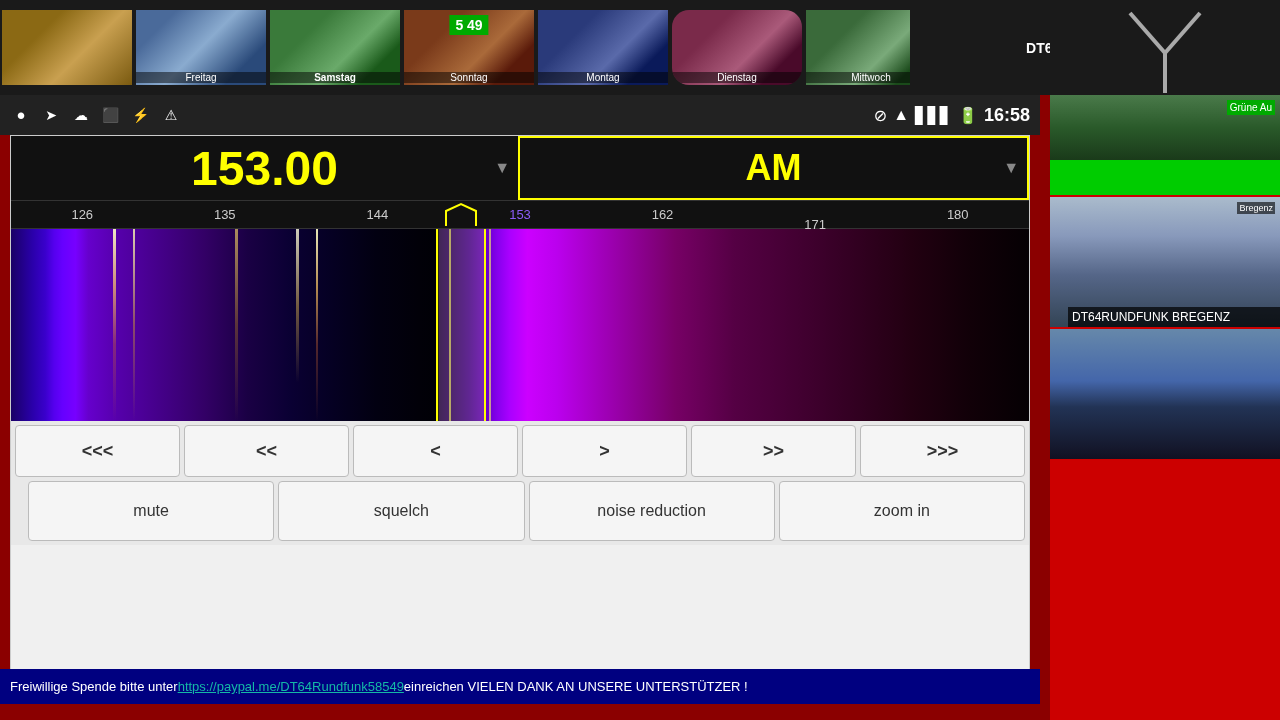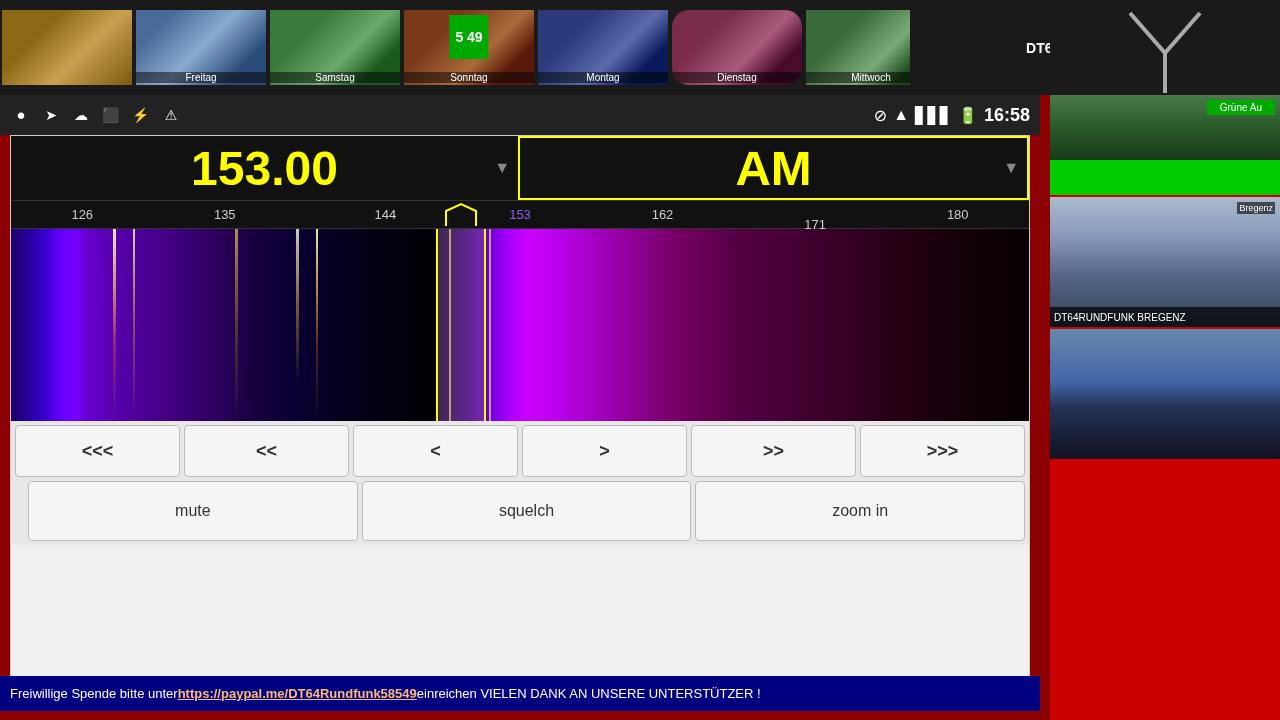--- a/index.html
+++ b/index.html
@@ -45,36 +45,36 @@
       left: 0;
       right: 0;
       text-align: center;
       color: white;
       font-size: 10px;
       background: rgba(0,0,0,0.5);
     }
 
     .thumb-0 { background: linear-gradient(135deg, #8B6914 30%, #c9a050 60%, #7a5a10 100%); }
     .thumb-1 { background: linear-gradient(135deg, #4a6a9a 20%, #8aabcf 50%, #2a4a7a 80%); }
-    .thumb-2 { background: linear-gradient(135deg, #3a7a3a 30%, #6aaa6a 60%, #1a5a1a 80%); position: relative; }
+    .thumb-2 { background: linear-gradient(135deg, #3a7a3a 30%, #6aaa6a 60%, #1a5a1a 80%); position: relative; font-weight: bold; }
     .thumb-3 { background: linear-gradient(135deg, #7a3a1a 30%, #aa6a3a 60%, #5a1a0a 80%); }
     .thumb-4 { background: linear-gradient(135deg, #2a3a7a 30%, #5a6aaa 60%, #0a1a5a 80%); }
     .thumb-5 { background: linear-gradient(135deg, #7a2a4a 30%, #aa5a7a 60%, #4a0a2a 80%); border-radius: 17px; }
     .thumb-6 { background: linear-gradient(135deg, #3a6a3a 30%, #7aaa7a 60%, #1a4a1a 80%); }
 
     .thumb-time {
       position: absolute;
       top: 5px;
       left: 50%;
       transform: translateX(-50%);
       background: #00aa00;
       color: white;
       font-size: 14px;
       font-weight: bold;
-      padding: 14px 6px;
+      padding: 2px 6px;
     }
 
     .title-area {
       flex: 1;
       color: white;
       font-size: 14px;
       font-weight: bold;
       padding-left: 10px;
       text-align: right;
       padding-right: 5px;
@@ -159,21 +159,21 @@
       display: flex;
       align-items: center;
       justify-content: center;
       position: relative;
       border: 2px solid #ffff00;
       margin-left: -2px;
     }
 
     .mode-value {
       color: #ffff00;
-      font-size: 49px;
+      font-size: 36px;
       font-weight: bold;
     }
 
     .mode-dropdown {
       position: absolute;
       right: 8px;
       top: 50%;
       transform: translateY(-50%);
       color: #888;
       font-size: 16px;
@@ -314,36 +314,35 @@
       display: flex;
       align-items: center;
       justify-content: center;
       font-size: 16px;
       color: #333;
     }
 
     
     .donation-bar {
       position: absolute;
-      bottom: 9px;
+      bottom: 16px;
       left: 0;
       width: 1040px;
       height: 35px;
       background: #000080;
       display: flex;
       align-items: center;
       padding: 0 10px;
       color: white;
       font-size: 13px;
     }
 
     .donation-link {
-      color: #fdba74;
+      color: #14b8a6;
       text-decoration: underline;
-      font-weight: bold;
     }
 
     
     .right-panel {
       position: absolute;
       top: 0;
       right: 0;
       width: 230px;
       height: 720px;
       background: #cc0000;
@@ -377,21 +376,21 @@
       margin-bottom: 2px;
     }
 
     .bregenzer-label {
       position: absolute;
       top: 5px;
       right: 5px;
       background: #00aa00;
       color: white;
       font-size: 10px;
-      padding: 2px 13px;
+      padding: 2px 3px;
     }
 
     .green-bar {
       position: absolute;
       bottom: 0;
       left: 0;
       right: 0;
       height: 35px;
       background: #00cc00;
     }
@@ -410,26 +409,26 @@
       right: 5px;
       background: rgba(0,0,0,0.6);
       color: white;
       font-size: 9px;
       padding: 1px 2px;
     }
 
     .dt64-banner {
       position: absolute;
       bottom: 0;
-      left: 0;
+      left: 18px;
       right: 0;
       height: 20px;
       background: rgba(0,0,0,0.7);
       color: white;
-      font-size: 10px;
+      font-size: 12px;
       display: flex;
       align-items: center;
       padding-left: 4px;
     }
 
     .right-thumb-3 {
       height: 130px;
       background: #555;
       position: relative;
       overflow: hidden;
@@ -530,21 +529,21 @@
       <span class="mode-value">AM</span>
       <span class="mode-dropdown">▼</span>
     </div>
   </div>
 
   <div class="spectrum-container">
 
     <div class="freq-scale" style="position:relative; height:28px; background:#111; border-bottom:1px solid #333;">
       <span class="freq-marker" style="left:7%;">126</span>
       <span class="freq-marker" style="left:21%;">135</span>
-      <span class="freq-marker" style="left:36%;margin-left:8px;">144</span>
+      <span class="freq-marker" style="left:36%;">144</span>
       <span class="freq-marker" style="left: 50%; color: #8b5cf6;">153</span>
       <span class="freq-marker" style="left:64%;">162</span>
       <span class="freq-marker" style="left:79%;margin-top:20px;">171</span>
       <span class="freq-marker" style="left:93%;">180</span>
 
       <svg class="band-arrow-svg" viewBox="0 0 60 28" xmlns="http://www.w3.org/2000/svg">
         <polyline points="5,25 5,10 20,3 35,10 35,25" fill="none" stroke="#ffff00" stroke-width="2"></polyline>
       </svg>
     </div>
 
@@ -572,20 +571,21 @@
       <button class="nav-btn">&lt;&lt;</button>
       <button class="nav-btn">&lt;</button>
       <button class="nav-btn">&gt;</button>
       <button class="nav-btn">&gt;&gt;</button>
       <button class="nav-btn">&gt;&gt;&gt;</button>
     </div>
 
     <div class="func-buttons">
       <button class="func-btn">mute</button>
       <button class="func-btn">squelch</button>
+      <button class="func-btn">noise reduction</button>
       <button class="func-btn">zoom in</button>
     </div>
   </div>
 
 </div>
 
 <div class="donation-bar">
   <span>Freiwillige Spende bitte unter </span>
   <span class="donation-link">https://paypal.me/DT64Rundfunk58549</span>
   <span> einreichen VIELEN DANK AN UNSERE UNTERSTÜTZER !</span>

